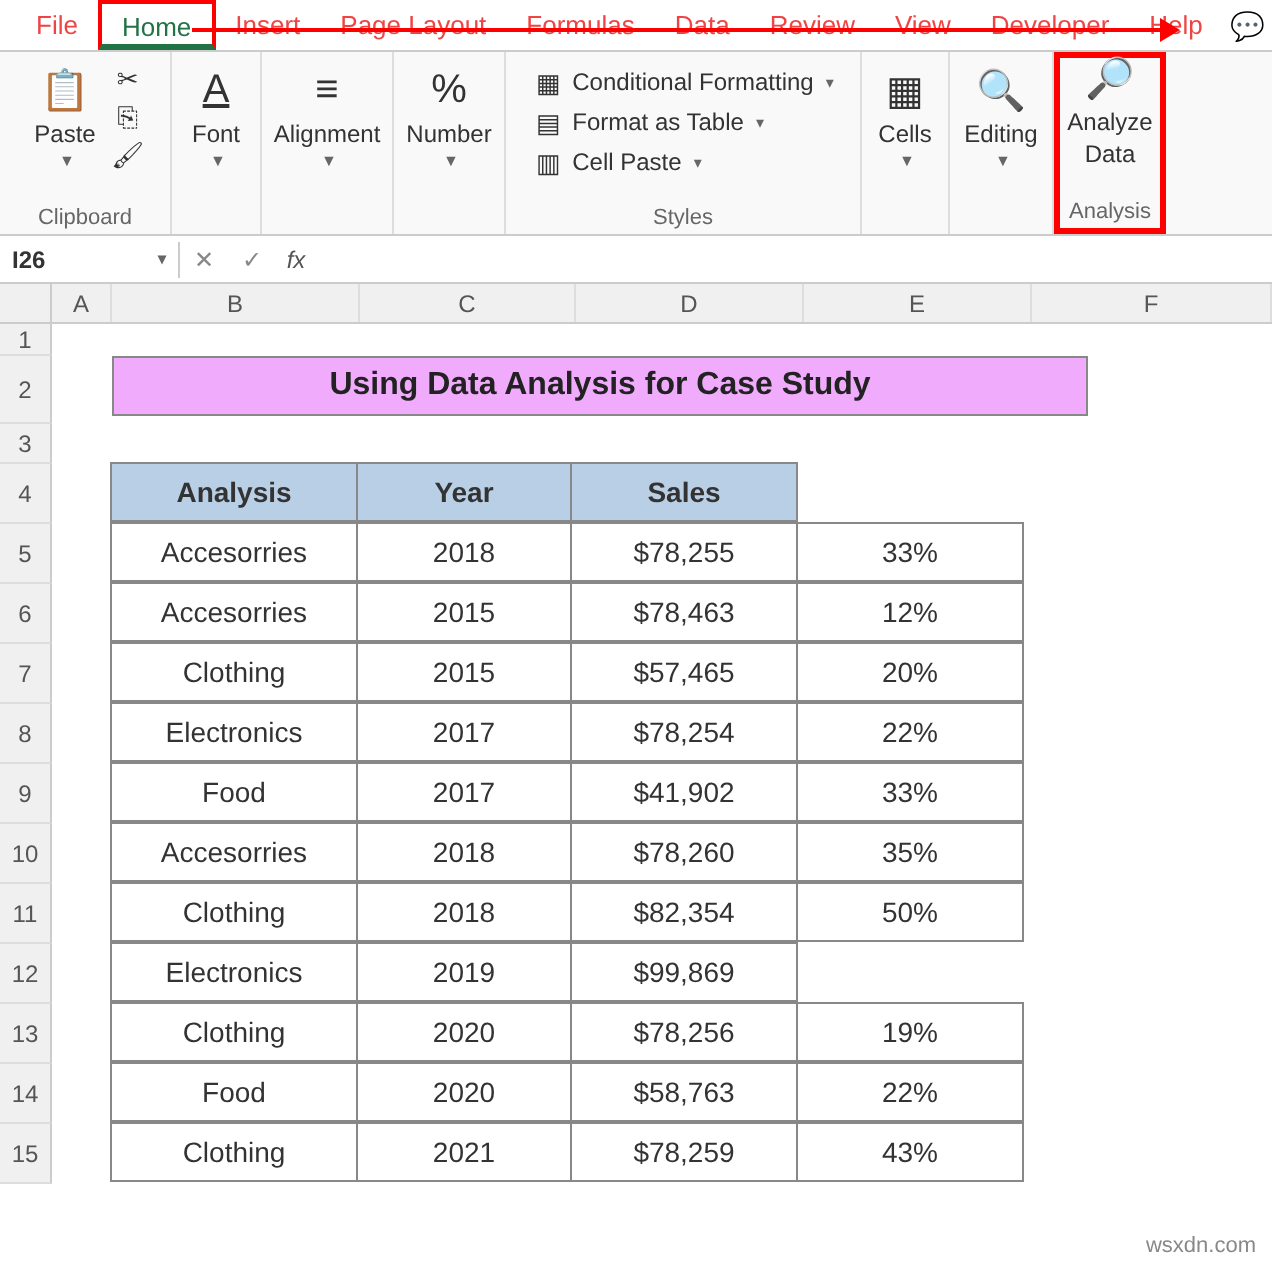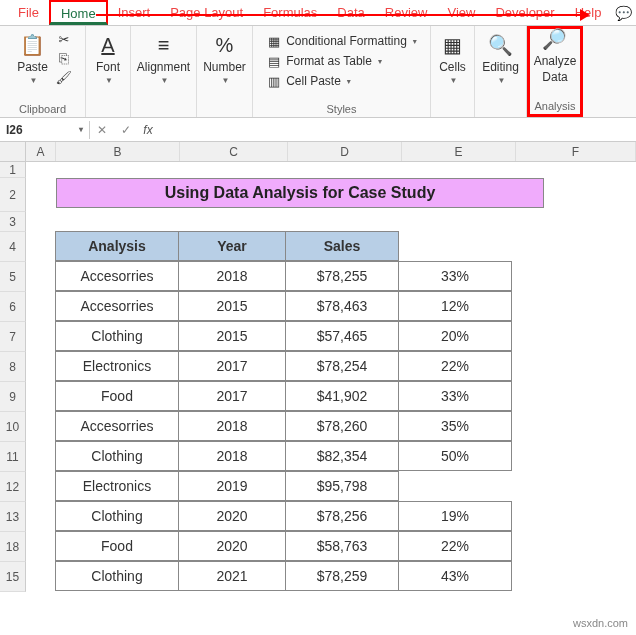--- a/index.html
+++ b/index.html
@@ -283,32 +283,32 @@
         <div class="dt colB">Clothing</div>
         <div class="dt colC">2018</div>
         <div class="dt colD">$82,354</div>
         <div class="dt colE">50%</div>
       </div>
       <div class="row">
         <div class="rowhdr">12</div>
         <div class="cell colA"></div>
         <div class="dt colB">Electronics</div>
         <div class="dt colC">2019</div>
-        <div class="dt colD">$95,798</div>
+        <div class="dt colD">$99,869</div>
       </div>
       <div class="row">
         <div class="rowhdr">13</div>
         <div class="cell colA"></div>
         <div class="dt colB">Clothing</div>
         <div class="dt colC">2020</div>
         <div class="dt colD">$78,256</div>
         <div class="dt colE">19%</div>
       </div>
       <div class="row">
-        <div class="rowhdr">18</div>
+        <div class="rowhdr">14</div>
         <div class="cell colA"></div>
         <div class="dt colB">Food</div>
         <div class="dt colC">2020</div>
         <div class="dt colD">$58,763</div>
         <div class="dt colE">22%</div>
       </div>
       <div class="row">
         <div class="rowhdr">15</div>
         <div class="cell colA"></div>
         <div class="dt colB">Clothing</div>

